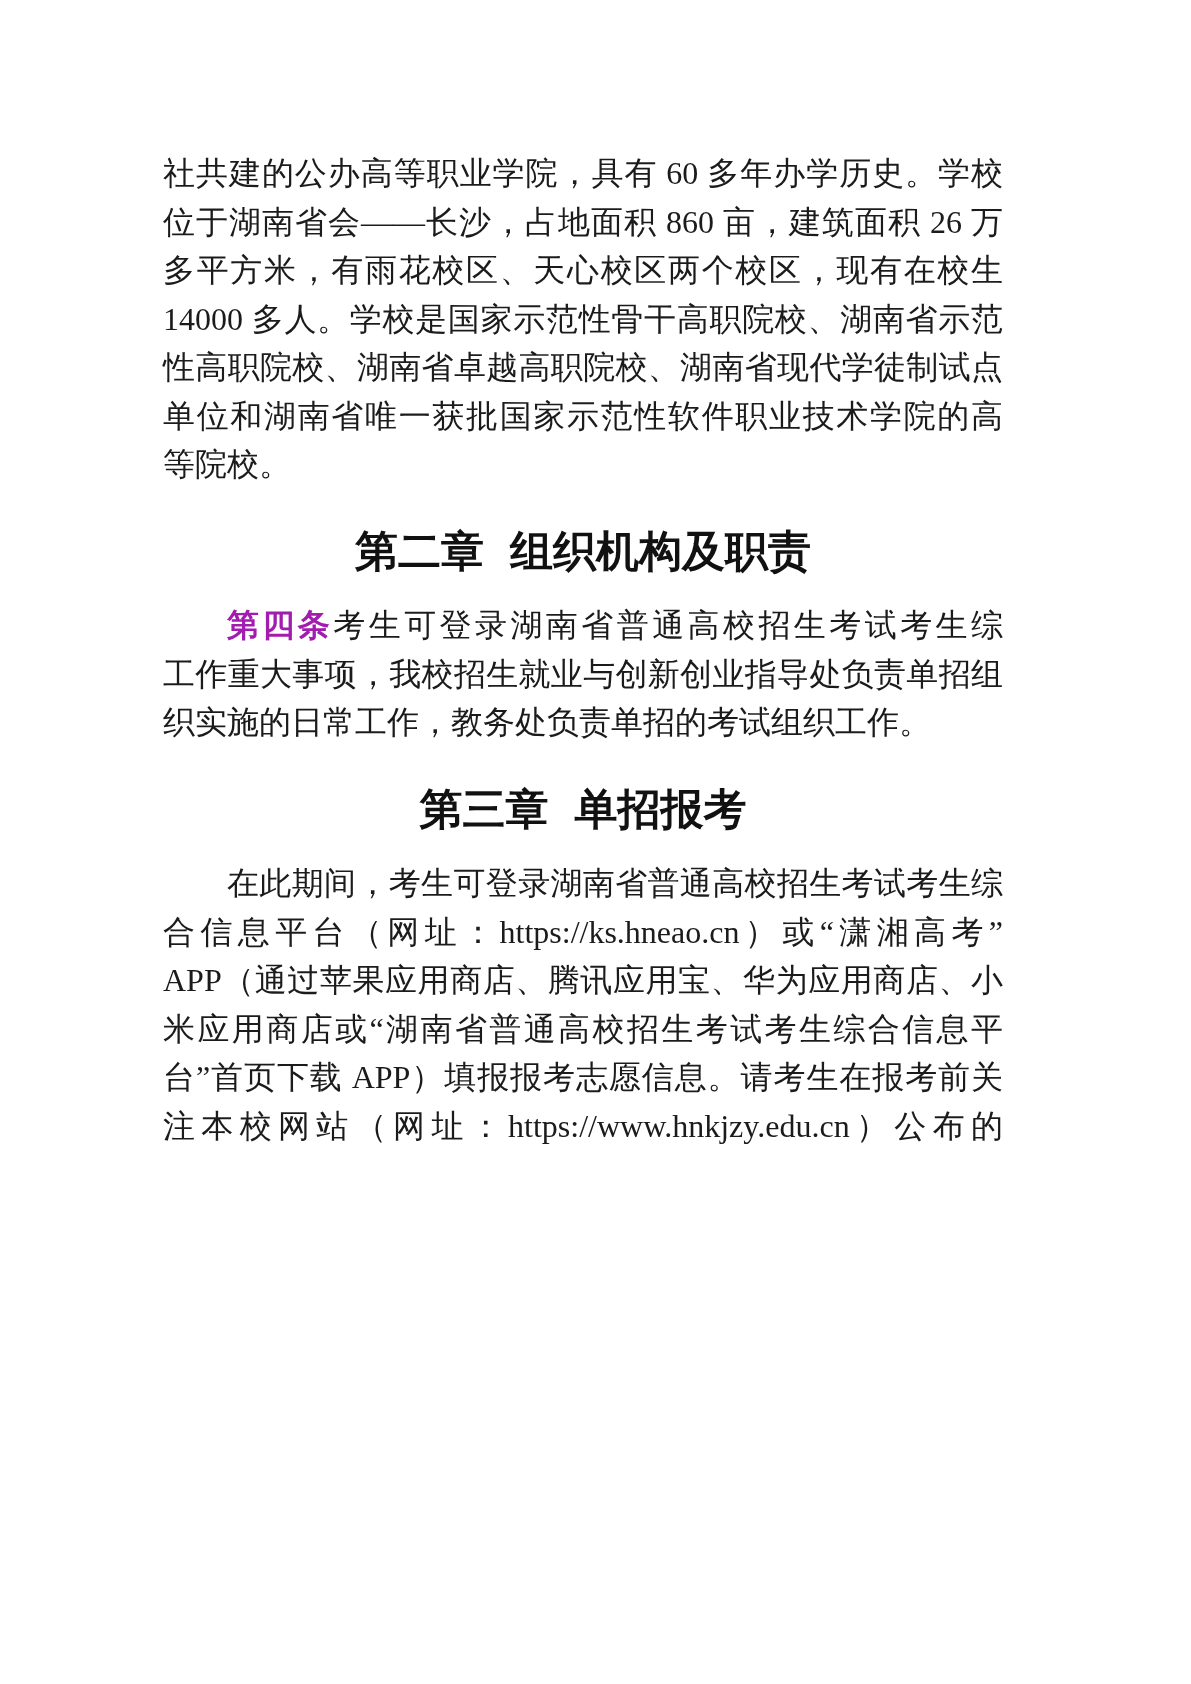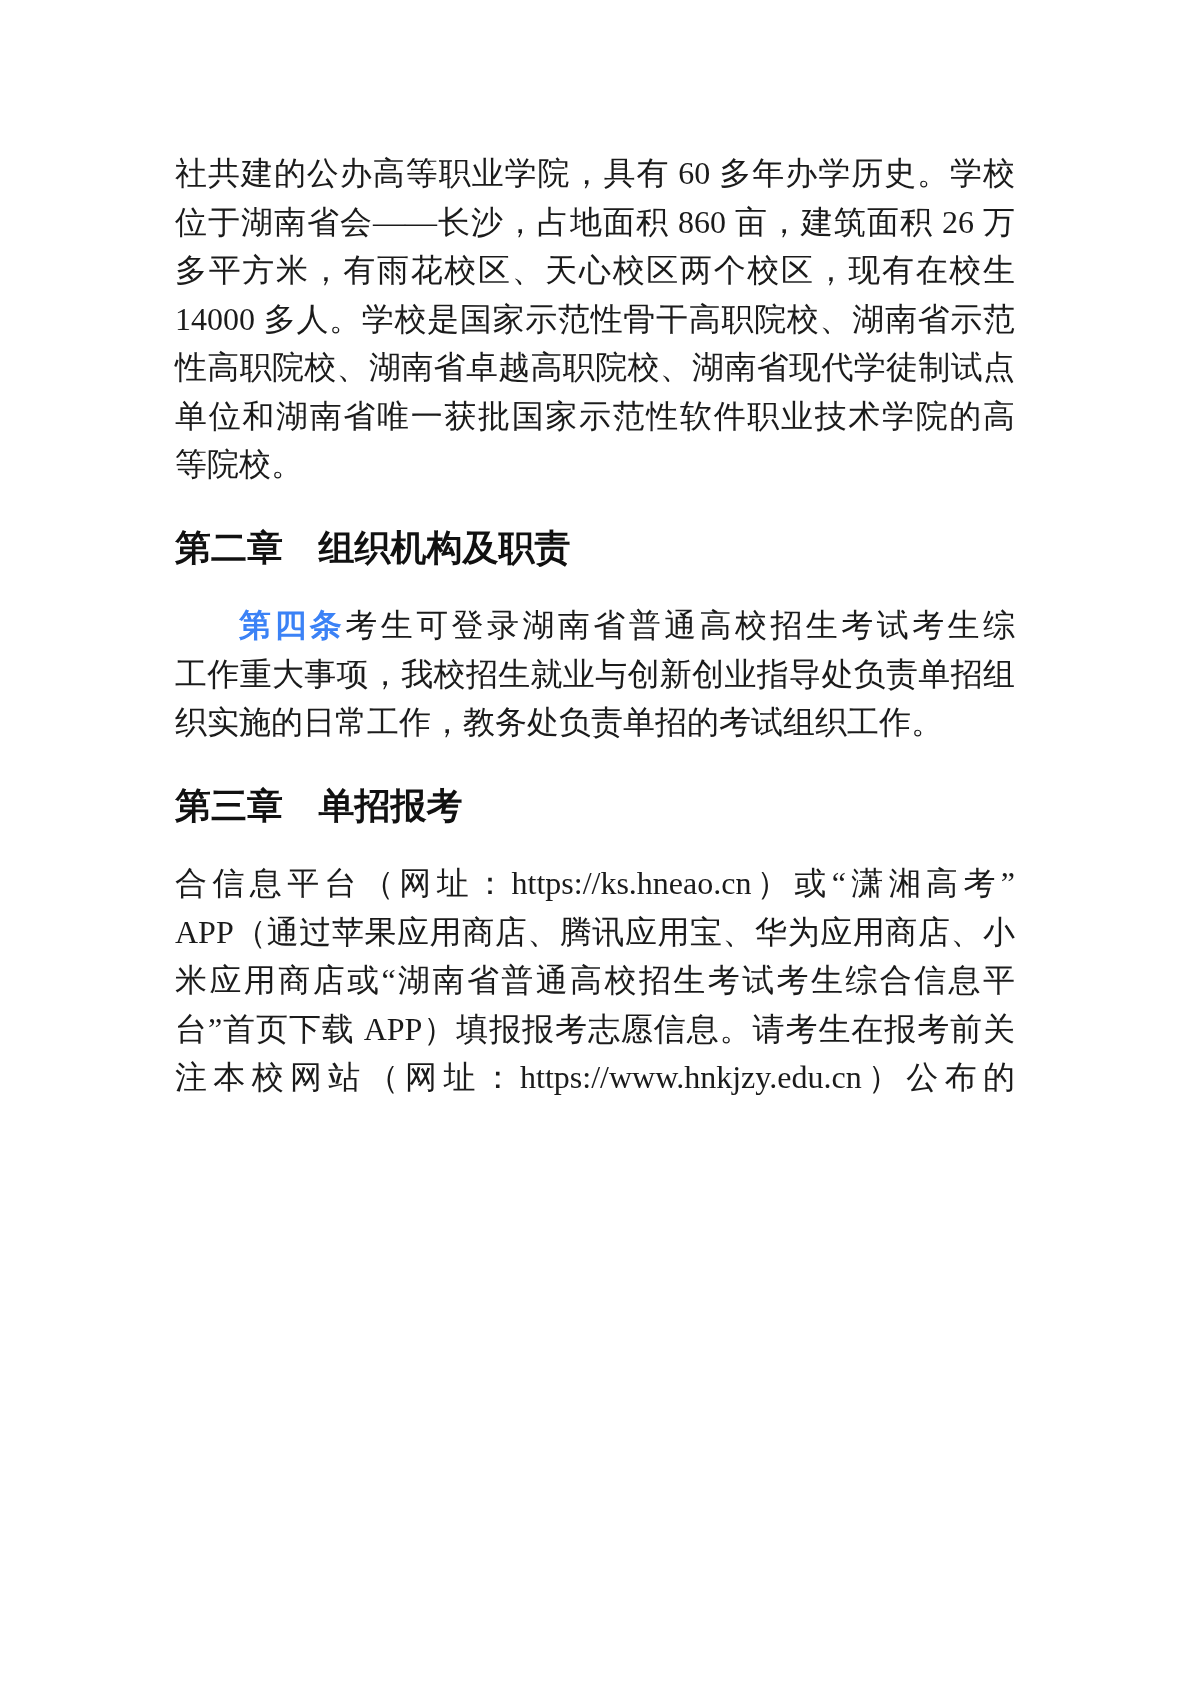--- a/index.html
+++ b/index.html
@@ -11,54 +11,54 @@
   }
   .page {
     position: relative;
     width: 1191px;
     height: 1684px;
     background: #ffffff;
     overflow: hidden;
   }
   .content {
     position: absolute;
-    left: 175px;
+    left: 163px;
     top: 149px;
     width: 840px;
     color: #1b1b1b;
     font-family: "Liberation Serif", "DejaVu Serif", serif;
     font-size: 32px;
     line-height: 48.5px;
   }
   .para { margin: 0; padding: 0; }
   .line {
     text-align: justify;
     text-align-last: justify;
     white-space: nowrap;
   }
   .line.last {
     text-align: left;
     text-align-last: left;
     font-family: Liberation Serif, serif;
   }
   .line.indent { padding-left: 64px; }
   .chapter-heading {
-    font-family: Liberation Mono, monospace;
+    font-family: Liberation Sans, sans-serif;
     font-weight: bold;
-    font-size: 36px;
+    font-size: 43px;
     line-height: 48.5px;
-    text-align: left;
+    text-align: center;
     word-spacing: 14px;
     margin: 38px 0 26px 0;
     color: #111111;
   }
   .article-label {
     font-family: "Liberation Sans", "DejaVu Sans", sans-serif;
     font-weight: bold;
-    color: #3b82f6;
+    color: #a21caf;
   }
 </style>
 </head>
 <body>
 
 <div class="page">
   <div class="content">
 
     <div class="para">
       <div class="line">社共建的公办高等职业学院，具有 60 多年办学历史。学校</div>
@@ -78,20 +78,21 @@
       </div>
       <div class="line">工作重大事项，我校招生就业与创新创业指导处负责单招组</div>
       <div class="line last">织实施的日常工作，教务处负责单招的考试组织工作。</div>
     </div>
 
     <div class="chapter-heading">第三章 单招报考</div>
 
 
 
     <div class="para">
+      <div class="line indent">在此期间，考生可登录湖南省普通高校招生考试考生综</div>
       <div class="line">合信息平台（网址：https://ks.hneao.cn）或“潇湘高考”</div>
       <div class="line">APP（通过苹果应用商店、腾讯应用宝、华为应用商店、小</div>
       <div class="line">米应用商店或“湖南省普通高校招生考试考生综合信息平</div>
       <div class="line">台”首页下载 APP）填报报考志愿信息。请考生在报考前关</div>
       <div class="line">注本校网站（网址：https://www.hnkjzy.edu.cn）公布的</div>
     </div>
 
   </div>
 </div>
 

